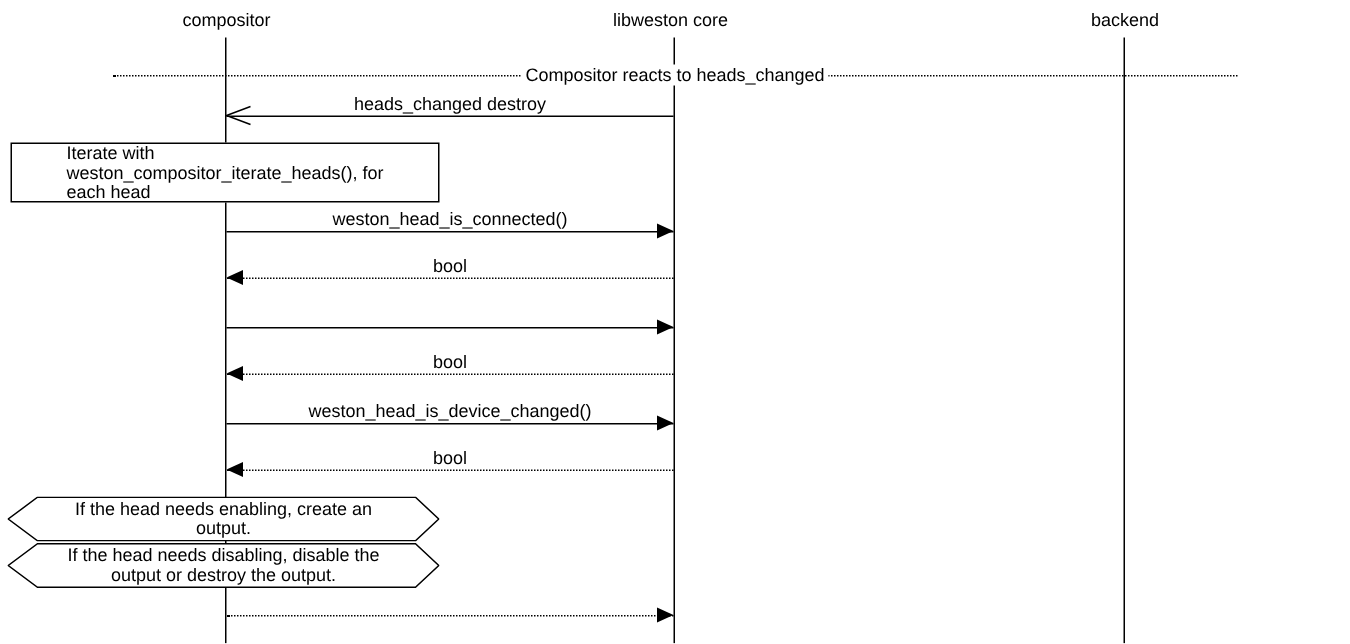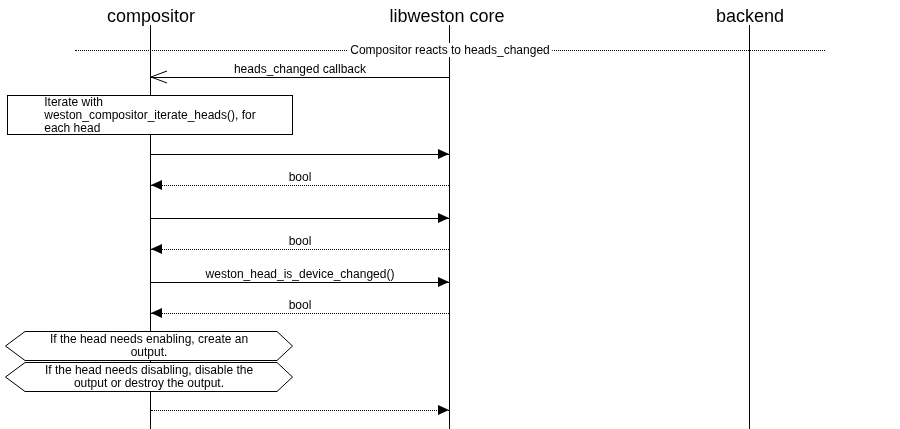--- a/index.html
+++ b/index.html
@@ -9,21 +9,21 @@
     background:#ffffff;
     font-family:"Liberation Sans", sans-serif;
     font-size:12px;
     color:#000;
     overflow:hidden;
   }
   .plabel{
     position:absolute;top:6px;
     transform:translateX(-50%);
     white-space:nowrap;
-    font-size:18px;
+    font-size:12px;
     z-index:3;
     text-align:right;
   }
   .lifeline{
     position:absolute;top:25px;bottom:0;
     width:1px;background:#000;
     z-index:1;
   }
   .divider-line{
     position:absolute;top:50px;left:75px;width:750px;
@@ -94,30 +94,31 @@
   <div class="plabel" style="left:447px;">libweston core</div>
   <div class="plabel" style="left:750px;">backend</div>
 
   <div class="lifeline" style="left:150px;"></div>
   <div class="lifeline" style="left:449px;"></div>
   <div class="lifeline" style="left:749px;"></div>
 
   <div class="divider-line"></div>
   <div class="divider-label">Compositor reacts to heads_changed</div>
 
-  <div class="mlabel" style="top:62px;">heads_changed callback</div>
+  <div class="mlabel" style="top:62px;">heads_changed destroy</div>
   <div class="mline solid" style="top:77px;"></div>
   <svg class="arr-open" style="left:150px;top:70px;" width="18" height="14">
     <path d="M17,1 L1,7 L17,13" fill="none" stroke="#000" stroke-width="1"></path>
   </svg>
 
   <div class="note-box">Iterate with
 weston_compositor_iterate_heads(), for
 each head</div>
 
+  <div class="mlabel" style="top:139px;">weston_head_is_connected()</div>
   <div class="mline solid" style="top:154px;"></div>
   <div class="arr-r" style="left:438px;top:149px;"></div>
 
   <div class="mlabel" style="top:170px;">bool</div>
   <div class="mline dotted" style="top:185px;"></div>
   <div class="arr-l" style="left:151px;top:180px;"></div>
 
   <div class="mline solid" style="top:218px;"></div>
   <div class="arr-r" style="left:438px;top:213px;"></div>
 

